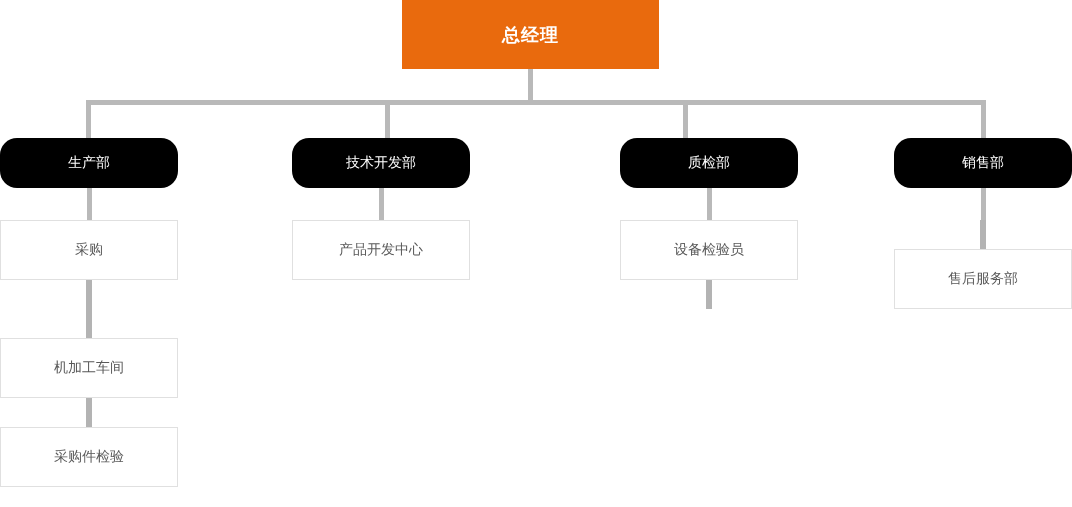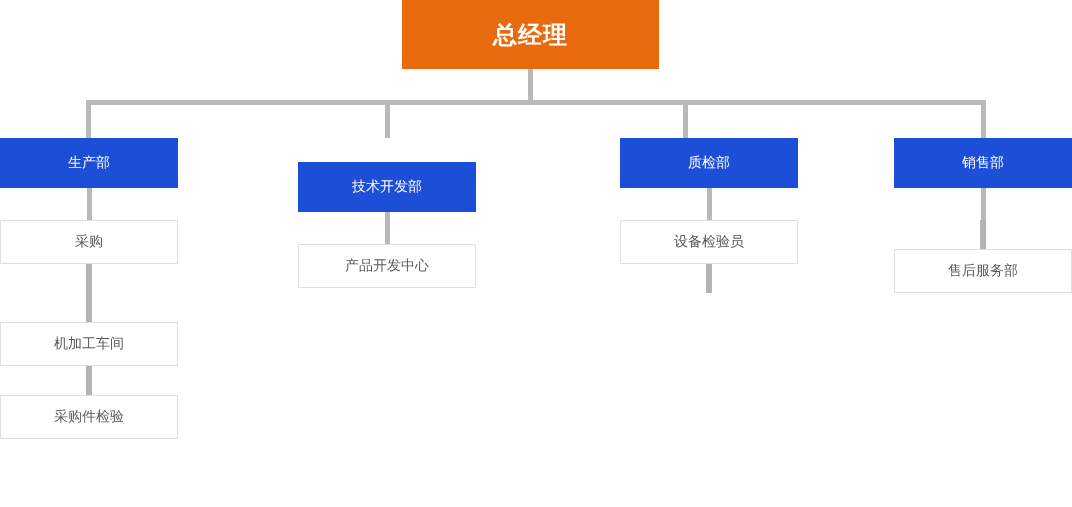--- a/index.html
+++ b/index.html
@@ -20,21 +20,21 @@
     position: absolute;
     left: 402px;
     top: 0;
     width: 257px;
     height: 69px;
     background: #e96a0d;
     color: #ffffff;
     display: flex;
     align-items: center;
     justify-content: center;
-    font-size: 24px;
+    font-size: 18px;
     font-weight: bold;
     letter-spacing: 1px;
   }
   
   .conn {
     position: absolute;
     background: #b9b9b9;
   }
   .root-stub   { left: 528px; top: 69px;  width: 5px;   height: 36px; }
   .rail        { left: 86px;  top: 100px; width: 900px; height: 5px;  }
@@ -45,37 +45,38 @@
   
   .org-col {
     position: absolute;
     top: 138px;
     width: 178px;
     display: flex;
     flex-direction: column;
     align-items: center;
   }
   .col-1 { left: 0; }
-  .col-2 { left: 298px; margin-top: 24px; }
+  .col-2 { left: 292px; }
   .col-3 { left: 620px; }
   .col-4 { left: 894px; justify-content: flex-end; }
   .dept-node {
     width: 100%;
     height: 50px;
-    background: #1d4ed8;
+    background: #000000;
     color: #ffffff;
     display: flex;
     align-items: center;
     justify-content: center;
     font-size: 14px;
     box-sizing: border-box;
+    border-radius: 17px;
   }
   .sub-node {
     width: 100%;
-    height: 44px;
+    height: 60px;
     background: #ffffff;
     border: 1px solid #e0e0e0;
     color: #595959;
     display: flex;
     align-items: center;
     justify-content: center;
     font-size: 14px;
     box-sizing: border-box;
   }
   .vline-dept { width: 5px; height: 32px; background: #b9b9b9; }

